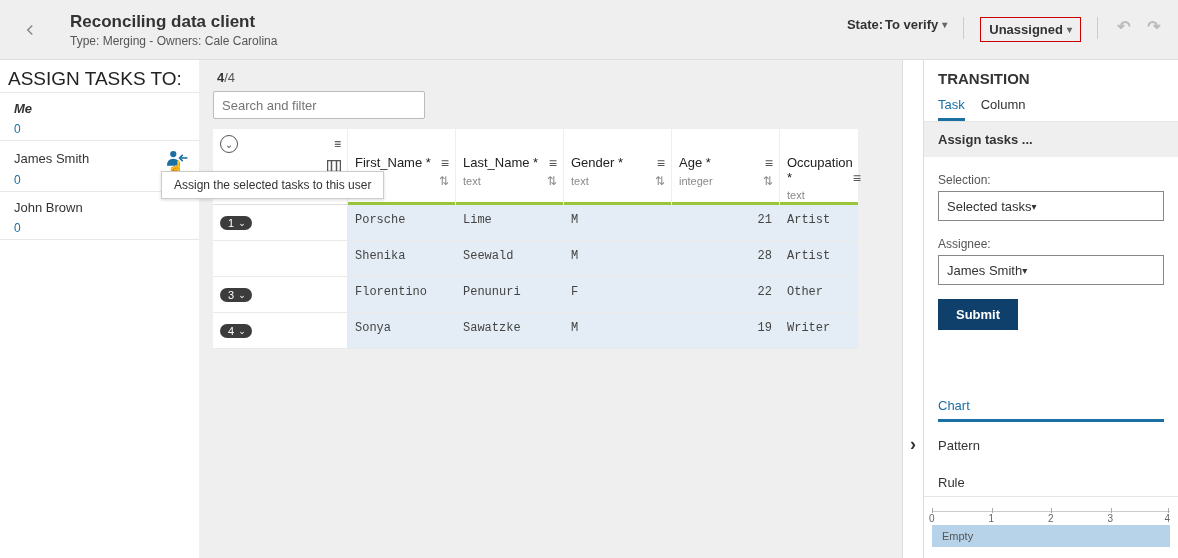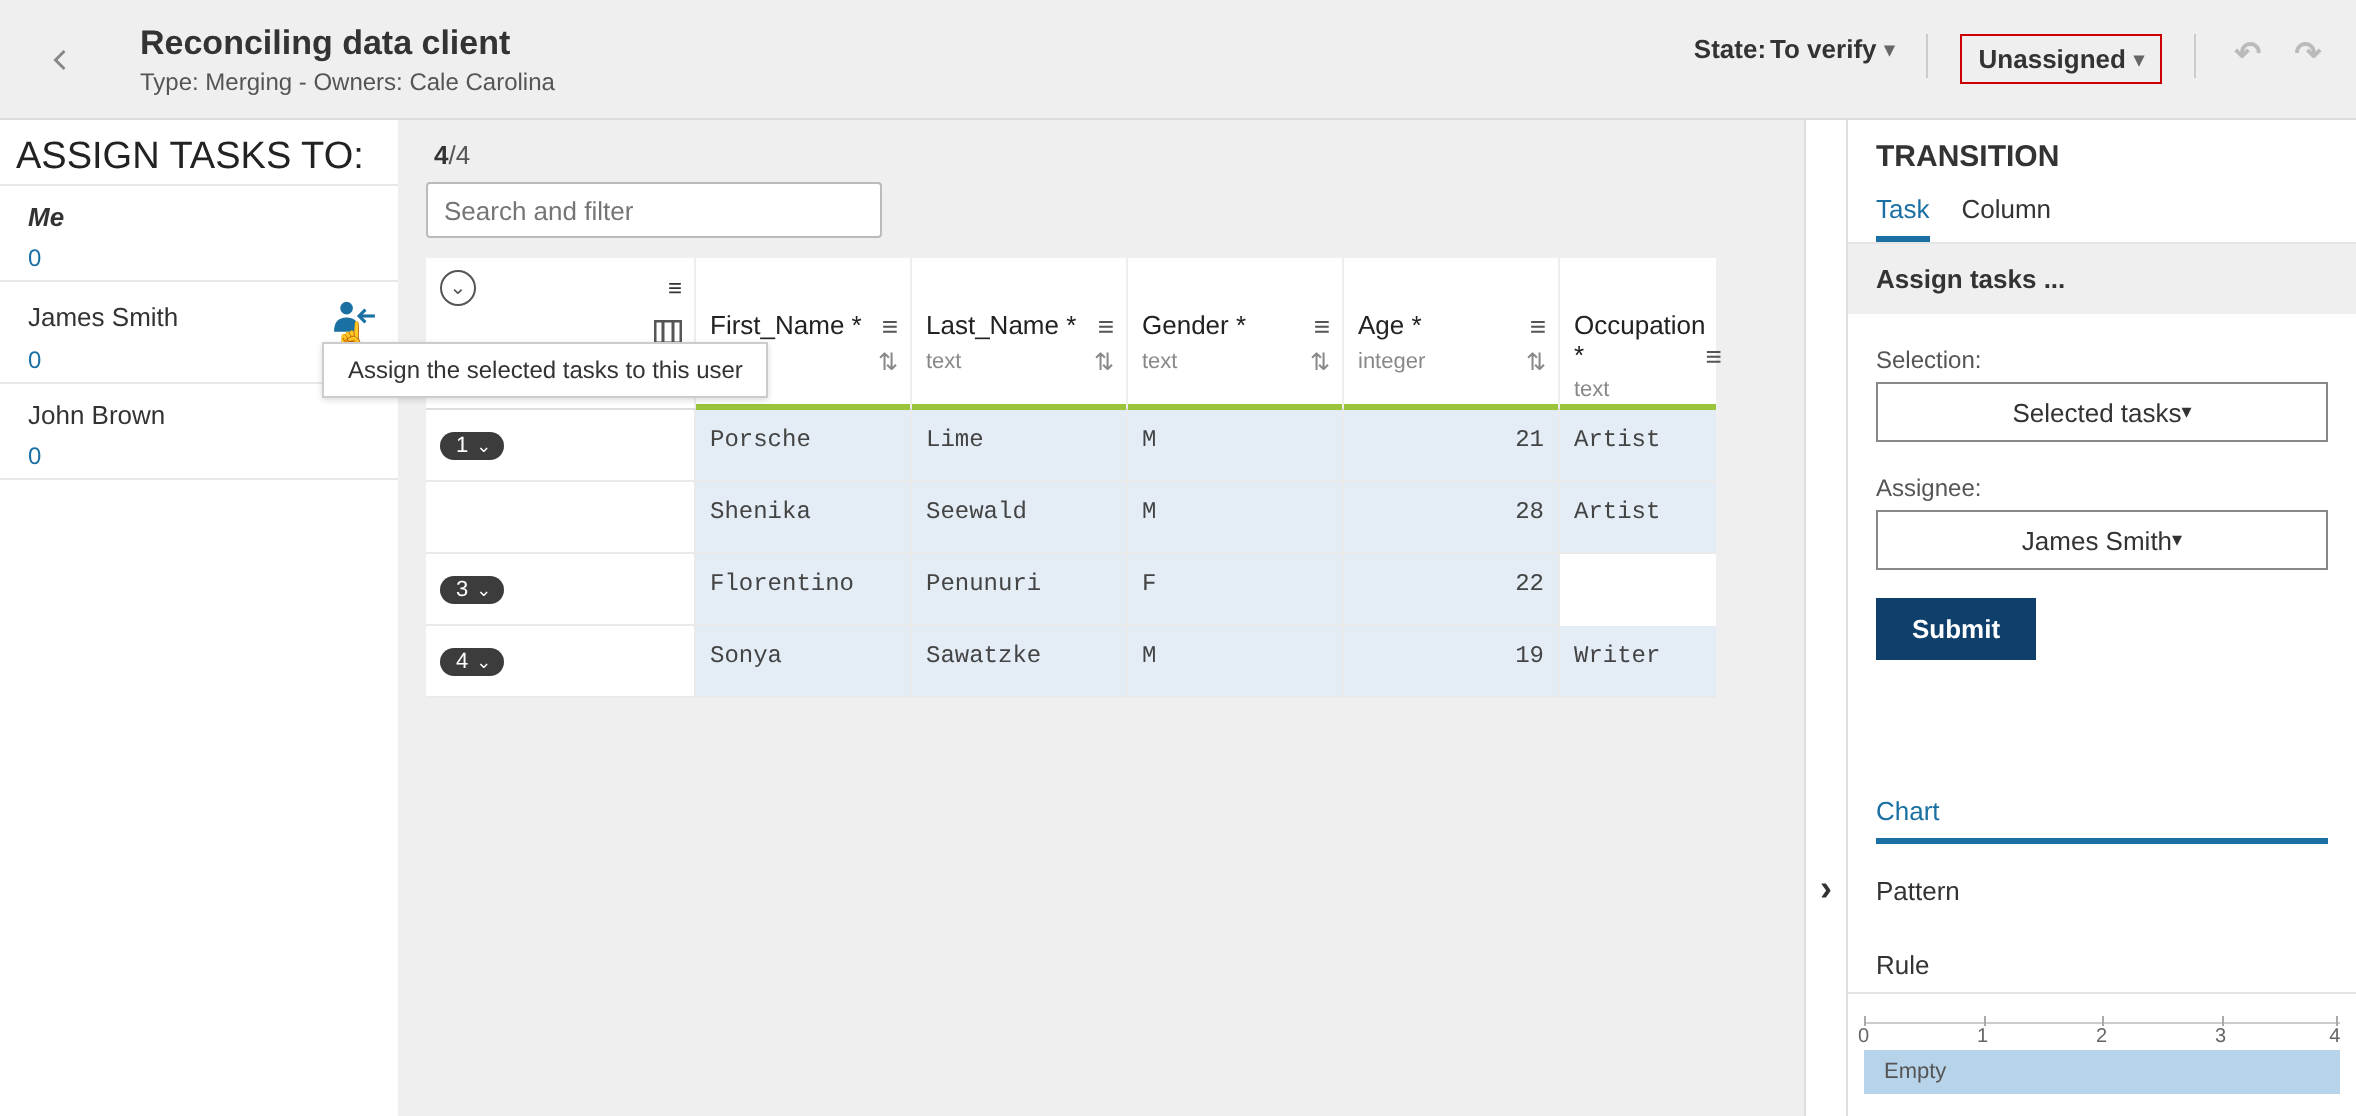--- a/index.html
+++ b/index.html
@@ -104,21 +104,21 @@
     .center {
       flex: 1;
       background:#efefef;
       padding: 10px 0 0 0;
       overflow: hidden;
     }
     .countbar { padding: 0 0 6px 12px; font-size:13px; color:#555;}
     .countbar .bold { font-weight:700; color:#333;}
     .searchbar {
       margin: 0 0 10px 8px;
-      width: 228px;
+      width: 212px;
       text-decoration: underline;
     }
     .searchbar input {
       width:100%; height: 28px;
       border:1px solid #bbb; background:#fff;
       padding: 4px 8px; font-size: 13px; border-radius:2px;
     }
 
     .grid {
       background:#fff;
@@ -174,21 +174,21 @@
     }
     .panel-right h2 { font-size:15px; color:#333; padding: 10px 14px 4px 14px;}
     .tabbar { display:flex; padding: 6px 14px 0 14px; border-bottom:1px solid #e5e5e5; gap:16px;}
     .tabbar .tab { font-size:13px; color:#333; padding-bottom:6px; cursor:pointer;}
     .tabbar .tab.active { color:#1a6fa3; border-bottom:3px solid #1a6fa3; }
     .graybar { background:#efefef; padding:10px 14px; font-size:13px; color:#333; font-weight:600;}
     .form { padding: 14px 14px 0 14px; display:flex; flex-direction:column;}
     .flabel { font-size:12px; color:#555; margin-bottom:4px; margin-top:2px;}
     .fselect {
       border:1px solid #888; height:30px; font-size:13px;
-      padding: 0 8px; display:flex; align-items:center; justify-content:center;
+      padding: 0 8px; display:flex; align-items:center; justify-content:flex-start;
       cursor:pointer; margin-bottom:14px;
     }
     .fselect .caret { font-size:10px; color:#333;}
     .submit {
       background:#0f3f6b; color:#fff; border:none;
       padding: 8px 18px; font-size:13px; font-weight:600;
       cursor:pointer; align-self:flex-start;
     }
     .panel-sep { height: 62px;}
     .tabbar2 { display:flex; padding: 6px 14px 0 14px; border-bottom:1px solid #e5e5e5; gap:16px;flex-direction:column;}
@@ -377,20 +377,21 @@
         <div class="gcell first">
             <span class="pill">
               <span>3</span>
               <span class="pc">⌄</span>
             </span>
           </div>
         <div class="gcell col">Florentino</div>
         <div class="gcell col">Penunuri</div>
         <div class="gcell col">F</div>
         <div class="gcell col age">22</div>
+        <div class="gcell col occ">Other</div>
       </div>
       <div class="grow">
         <div class="gcell first">
             <span class="pill">
               <span>4</span>
               <span class="pc">⌄</span>
             </span>
           </div>
         <div class="gcell col">Sonya</div>
         <div class="gcell col">Sawatzke</div>

